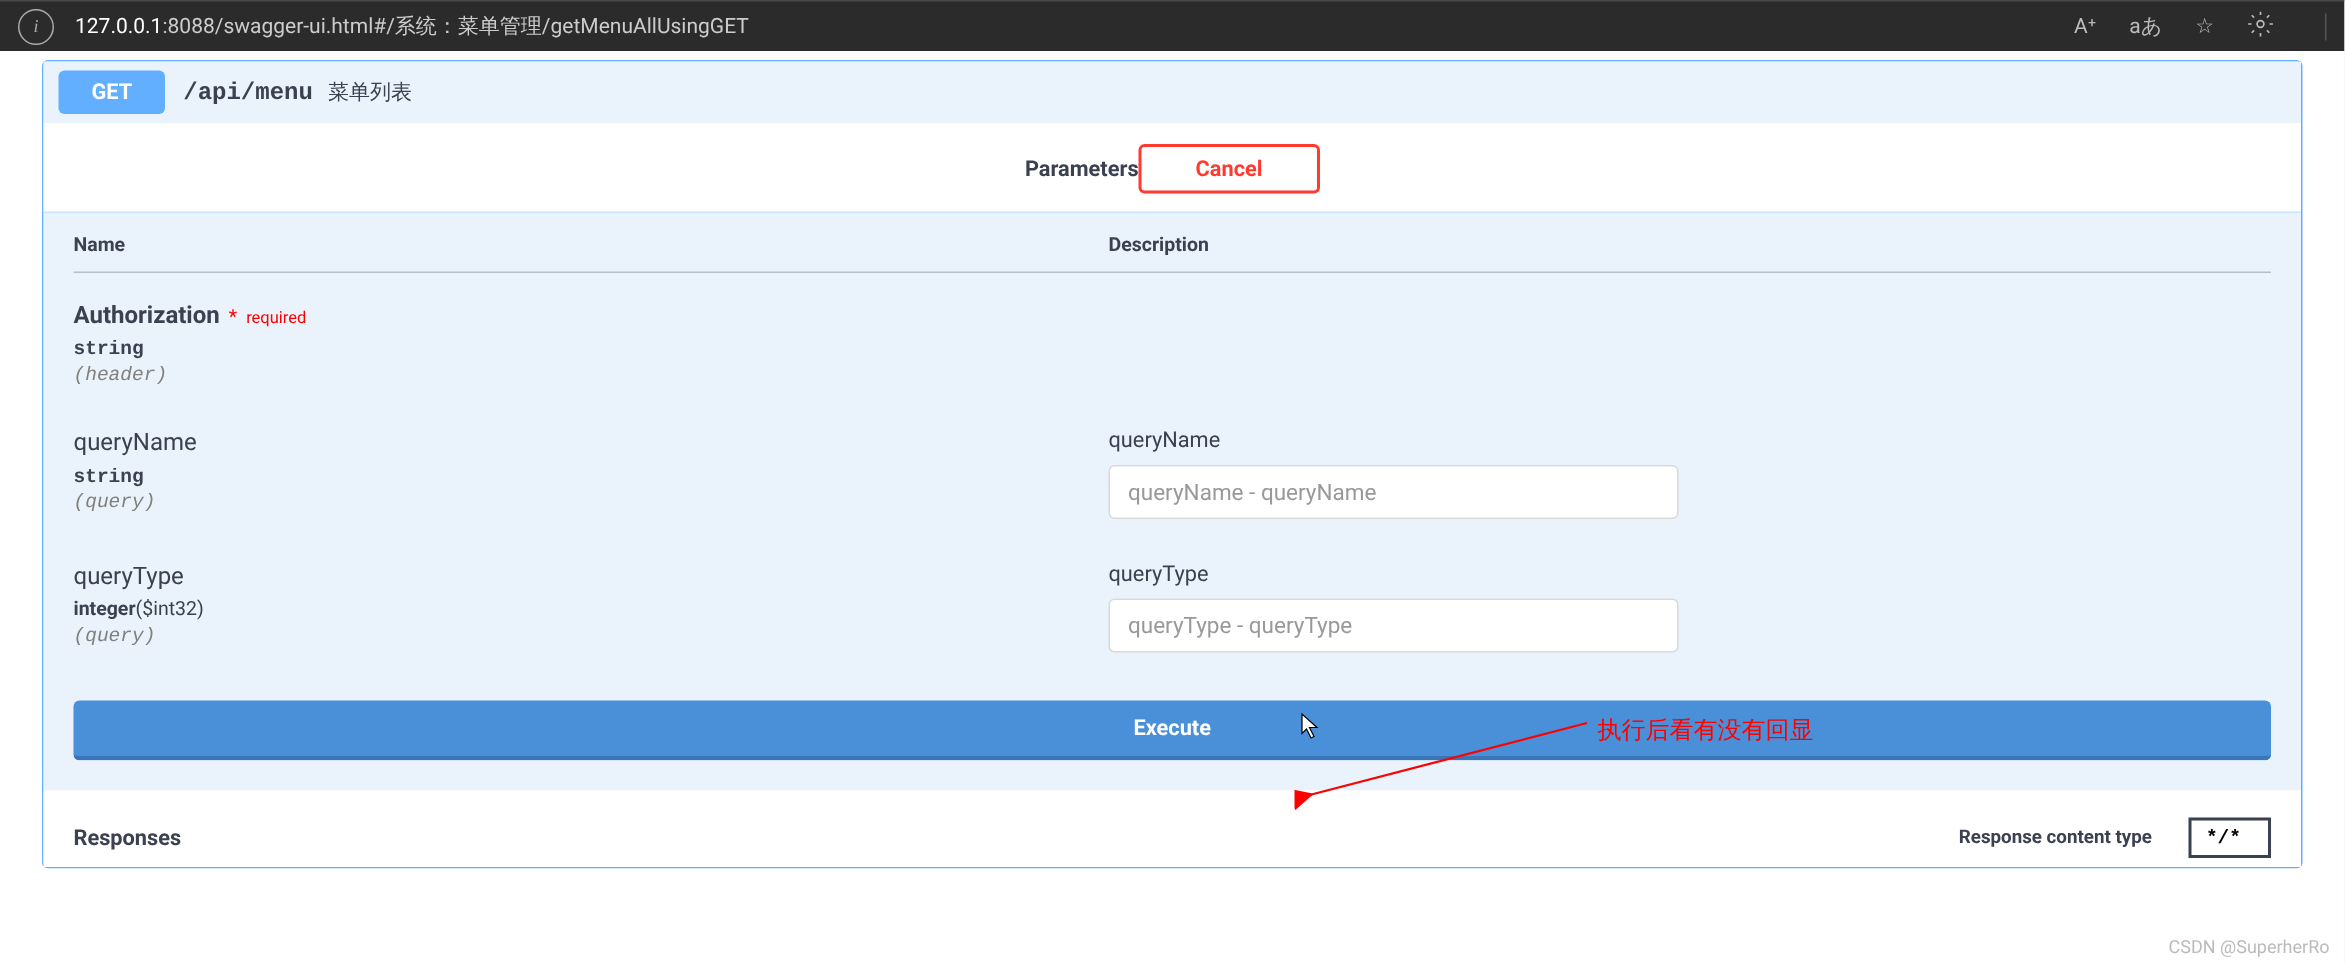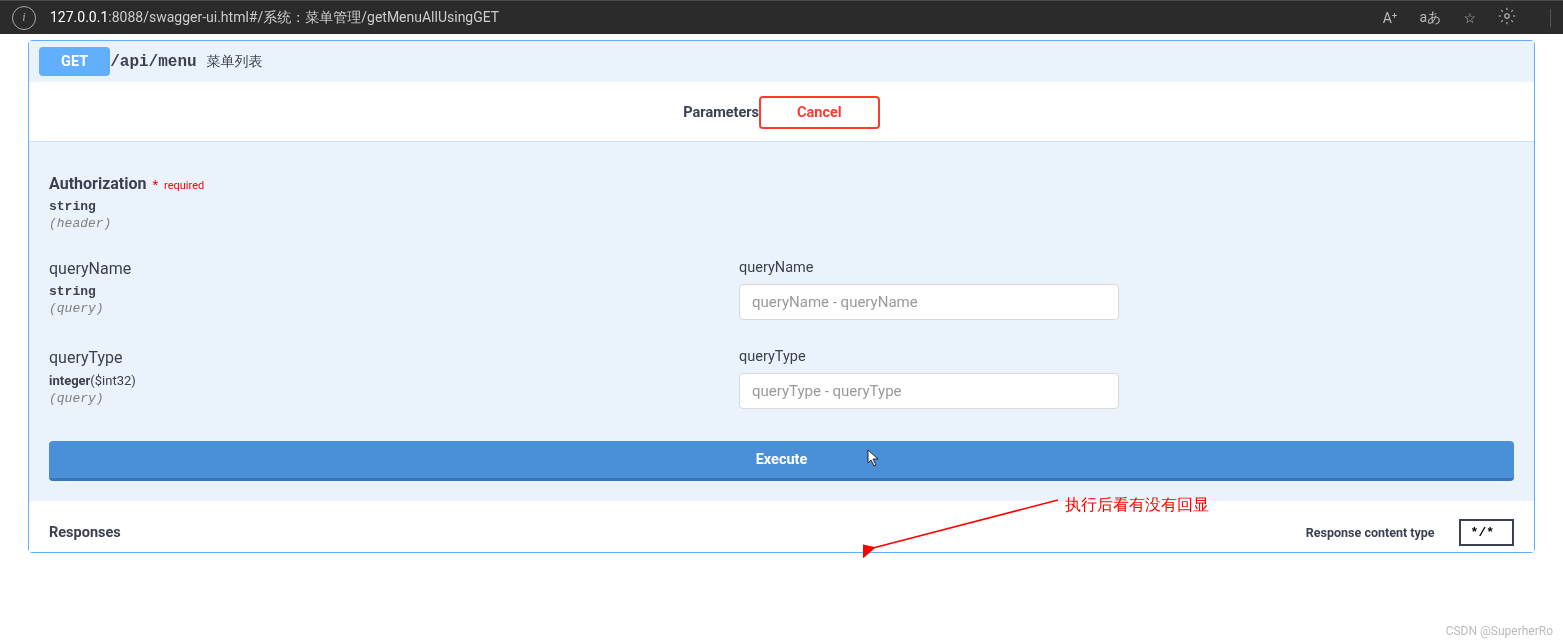--- a/index.html
+++ b/index.html
@@ -75,21 +75,21 @@
       padding: 6px 10px;
       background: #eaf3fb;
     }
     .method-badge {
       background: #61affe;
       color: #fff;
       padding: 6px 22px;
       border-radius: 4px;
       font-size: 14.5px;
       font-weight: 700;
-      margin-right: 0;
+      margin-right: 12px;
     }
     .endpoint-path {
       font-family: "Courier New", monospace;
       font-size: 16px;
       font-weight: 700;
       color: #3b4151;
     }
     .endpoint-desc {
       font-size: 14px;
       color: #3b4151;
@@ -222,21 +222,21 @@
       cursor: pointer;
       margin-top: 22px;
       border-radius: 4px;
       border-bottom: 3px solid #3876b8;
       position: relative;
     }
     
     .annotation-layer {
       position: absolute;
       left: 863px;
-      top: 490px;
+      top: 472px;
       pointer-events: none;
       z-index: 10;
     }
     .annotation-text {
       position: absolute;
       left: 202px;
       top: 5px;
       color: #ff0000;
       font-size: 16px;
       white-space: nowrap;
@@ -315,20 +315,24 @@
     <span class="endpoint-desc">菜单列表</span>
   </div>
 
   <div class="section-header">
     <span class="section-title">Parameters</span>
     <button class="cancel-btn">Cancel</button>
   </div>
 
   <div class="params-body">
     <div class="params-table">
+      <div class="table-header">
+        <div class="col-name">Name</div>
+        <div class="col-desc">Description</div>
+      </div>
 
       <div class="param-row">
         <div class="param-name-col">
           <div class="param-name-line">
             <span class="param-name">Authorization</span>
             <span class="required-star">*</span>
             <span class="required-text">required</span>
           </div>
           <div class="param-type">string</div>
           <div class="param-in">(header)</div>

